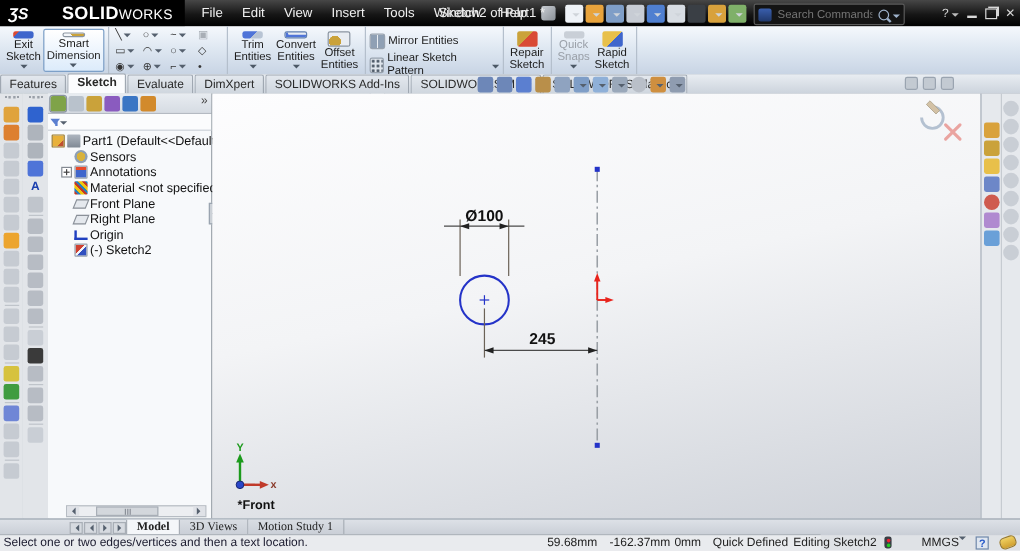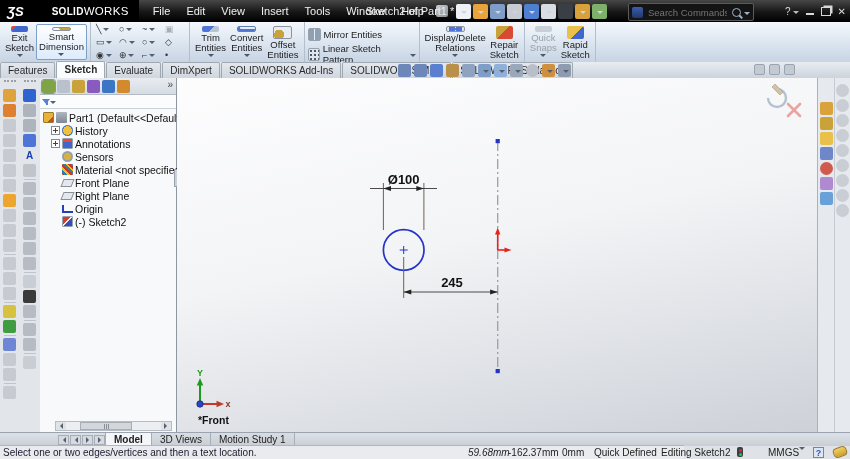--- a/index.html
+++ b/index.html
@@ -4,21 +4,21 @@
 <style>
   html,body{margin:0;padding:0;}
   body{font-family:"Liberation Sans",sans-serif;-webkit-font-smoothing:antialiased;}
   .app{position:relative;width:850px;height:459px;overflow:hidden;background:#dfe2e6;font-size:11px;}
 
   
   .titlebar{position:absolute;left:0;top:0;width:850px;height:22px;
     background:linear-gradient(#474747,#161616 55%,#000);color:#e8e8e8;display:flex;align-items:center;}
   .logo{height:22px;background:#000;display:flex;align-items:center;padding:0 10px 0 7px;gap:4px;}
   .logo-mark{font-weight:bold;font-style:italic;font-size:13px;color:#fff;}
-  .logo-bold{font-weight:bold;font-size:10px;letter-spacing:.3px;color:#fff;padding-left:24px;}
+  .logo-bold{font-weight:bold;font-size:15px;letter-spacing:.3px;color:#fff;padding-left:24px;}
   .logo-light{font-weight:normal;font-size:11.5px;letter-spacing:.3px;color:#fff;}
   .menubar{display:flex;margin-left:6px;}
   .menu-item{padding:0 8px;line-height:22px;font-size:11px;color:#f0f0f0;cursor:default;}
   .pin{width:12px;height:12px;border-radius:2px;background:linear-gradient(135deg,#c9cdd3,#8a9097);margin:0 4px;}
   .qat{display:flex;align-items:center;gap:2px;margin-left:4px;}
   .si{width:14px;height:14px;border-radius:2px;display:flex;align-items:center;justify-content:center;
       font-size:9px;color:#2a3b52;box-sizing:border-box;}
   .si.rnd{border-radius:50%;}
   .si.caret::after{content:"";border:3px solid transparent;border-top-color:#cfd4da;margin-left:2px;margin-top:6px;}
   .qat .si{width:15px;height:15px;}
@@ -143,29 +143,29 @@
   .taskpane .si{width:13px;height:13px;margin:2px auto;}
 
   
   .doctabs{position:absolute;left:0;top:432px;width:850px;height:13px;
     background:linear-gradient(#dde1e7,#c9ced6);border-top:1px solid #9aa4b0;display:flex;align-items:stretch;font-size:10px;}
   .navbtns{margin-left:58px;display:flex;align-items:center;gap:1px;}
   .navbtn{width:11px;height:10px;background:#d6dae0;border:1px solid #a8aeb6;display:flex;align-items:center;justify-content:center;box-sizing:border-box;}
   .tri-l{border:3px solid transparent;border-right-color:#55606e;margin-right:2px;}
   .tri-r{border:3px solid transparent;border-left-color:#55606e;margin-left:2px;}
   .dtab{padding:0 8px;display:flex;align-items:center;border-right:1px solid #a8aeb6;color:#222;
-    background:linear-gradient(#d9dde3,#c9ced6);}
+    background:linear-gradient(#d9dde3,#c9ced6);font-family:Liberation Serif, serif;}
   .dtab.active{background:#f4f6f9;font-weight:bold;border-left:1px solid #a8aeb6;}
 
   
   .statusbar{position:absolute;left:0;top:445px;width:684px;height:14px;background:#e9ebee;border-top:1px solid #b0b6bd;
     font-size:10px;color:#222;}
   .statusbar span{position:absolute;top:1px;white-space:nowrap;}
   .sb-hint{left:3px;color:#1a1a2e;}
-  .sb-x{left:468px;font-style:italic;} .sb-y{left:508px;} .sb-z{left:562px;}
+  .sb-x{left:456px;} .sb-y{left:508px;} .sb-z{left:562px;}
   .sb-def{left:594px;} .sb-mode{left:661px;}
   .sb-light{position:absolute;left:737px;top:2px;width:6px;height:10px;background:#3a3f45;border-radius:2px;}
   .sb-light::before{content:"";position:absolute;left:1.5px;top:1.5px;width:3px;height:3px;border-radius:50%;background:#e23;}
   .sb-light::after{content:"";position:absolute;left:1.5px;bottom:1.5px;width:3px;height:3px;border-radius:50%;background:#2c2;}
   .sb-units{left:768px;text-align:right;}
   .sb-ucaret{position:absolute;left:799px;top:6px;border:3px solid transparent;border-top-color:#55606e;}
   .sb-help{position:absolute;left:813px;top:1px;width:11px;height:11px;background:#dfe6f0;border:1px solid #6f87a8;
     color:#2458c8;font-size:9px;font-weight:bold;display:flex;align-items:center;justify-content:center;box-sizing:border-box;}
   .sb-tag{position:absolute;left:833px;top:3px;width:12px;height:8px;background:linear-gradient(#f0d060,#cf9f2f);border-radius:4px;transform:rotate(-20deg);border:1px solid #9a7a2a;}
 </style>
@@ -277,26 +277,20 @@
           <span class="rcaret"></span>
         </div>
         <div class="mini-row">
           <span class="micon move"></span>
           <span>Move Entities</span>
           <span class="rcaret"></span>
         </div>
       </div>
     </div>
     <div class="rgroup">
-      <div class="bigbtn">
-        <span class="bicon ddrel"></span>
-        <span>Display/Delete</span>
-        <span>Relations</span>
-        <span class="dropcaret"></span>
-      </div>
       <div class="bigbtn">
         <span class="bicon repair"></span>
         <span>Repair</span>
         <span>Sketch</span>
       </div>
     </div>
     <div class="rgroup">
       <div class="bigbtn" style="color:#9aa0a8;">
         <span class="bicon qsnap"></span>
         <span>Quick</span>
@@ -411,33 +405,28 @@
       <span class="funnel-stem"></span>
       <span class="fcaret"></span>
     </div>
     <div class="fm-tree">
       <div class="trow">
         <span class="ticon part"></span>
         <span class="ticon part2"></span>
         <span>Part1  (Default&lt;&lt;Default&gt;_D</span>
       </div>
       <div class="trow child">
-        <span class="texp box"></span>
-        <span class="ticon history"></span>
-        <span>History</span>
+        <span class="texp"></span>
+        <span class="ticon sensors"></span>
+        <span>Sensors</span>
       </div>
       <div class="trow child">
         <span class="texp box"></span>
         <span class="ticon annotations"></span>
         <span>Annotations</span>
-      </div>
-      <div class="trow child">
-        <span class="texp"></span>
-        <span class="ticon sensors"></span>
-        <span>Sensors</span>
       </div>
       <div class="trow child">
         <span class="texp"></span>
         <span class="ticon material"></span>
         <span>Material &lt;not specified&gt;</span>
       </div>
       <div class="trow child">
         <span class="texp"></span>
         <span class="ticon plane"></span>
         <span>Front Plane</span>

